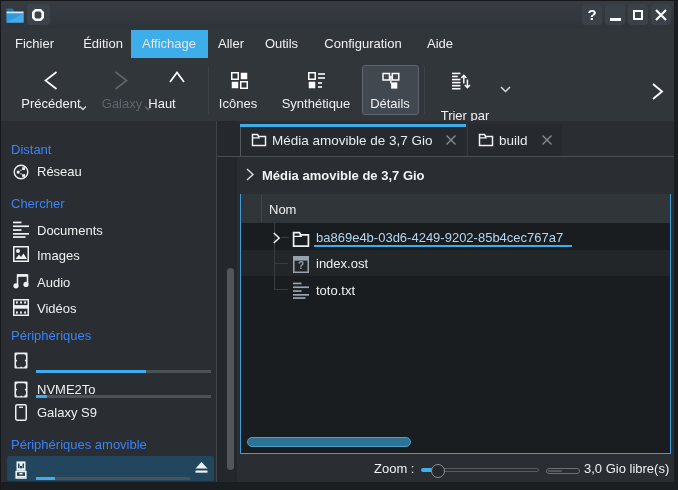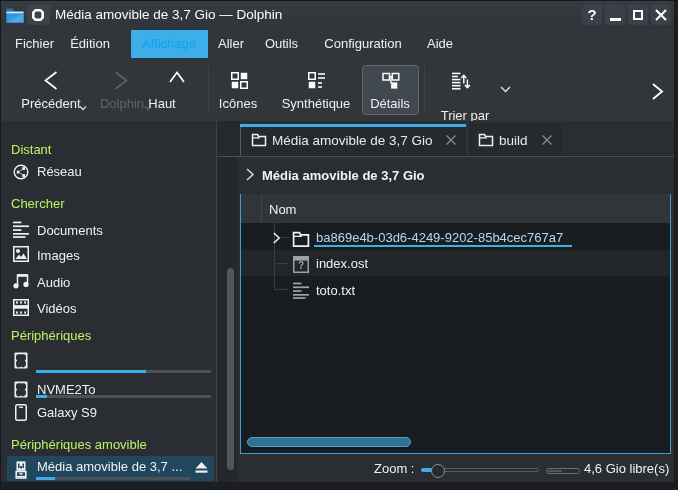--- a/index.html
+++ b/index.html
@@ -8,72 +8,71 @@
 .abs { position:absolute; }
 #win { position:absolute; left:0; top:0; width:678px; height:490px; }
 #chrome { position:absolute; left:1px; top:1px; width:673px; height:120px; background:#31363b; }
 #tbar { position:absolute; left:1px; top:1px; width:673px; height:28px; background:linear-gradient(#363c42,#2f343a); }
 #sidebar { position:absolute; left:1px; top:121px; width:215px; height:361px; background:#2a2e32; }
 #sidesep { position:absolute; left:216px; top:121px; width:1px; height:361px; background:#3f444a; }
 #mainbg { position:absolute; left:237px; top:121px; width:437px; height:361px; background:#2a2e32; }
 #gutter { position:absolute; left:217px; top:121px; width:20px; height:361px; background:#24272b; }
 .txt { position:absolute; font-size:13px; color:#eff0f1; white-space:nowrap; }
 .ctr { transform:translateX(-50%); }
-.lbl { color:#bef264; }
+.lbl { color:#3b82f6; }
 svg { position:absolute; display:block; }
 </style>
 </head>
 <body>
 <div id="win">
 <div id="chrome"></div>
 <div id="tbar"></div>
 
 <svg class="abs" style="left:6px;top:7px" width="18" height="16" viewBox="0 0 18 16">
   <path d="M0.5,1.6 h6.3 l1.6,2.6 H17.5 v11.3 H0.5 z" fill="#2373a6"></path>
   <rect x="0.5" y="4.6" width="17" height="2" fill="#d3e9f7"></rect>
   <rect x="0.5" y="6.6" width="17" height="8.9" fill="#3399da"></rect>
   <path d="M0.5,15.5 L17.5,6.6 V15.5 z" fill="#47abe7"></path>
 </svg>
 <div class="abs" style="left:27px;top:4px;width:23px;height:21px;background:#3c434a;border-radius:4px"></div>
 <svg class="abs" style="left:31px;top:8px" width="14" height="14" viewBox="0 0 14 14">
   <path d="M4,1 h6 l3,3 v6 l-3,3 H4 l-3,-3 V4 z M4.9,3.6 L3.6,4.9 v4.2 l1.3,1.3 h4.2 l1.3,-1.3 V4.9 l-1.3,-1.3 z" fill="#fcfcfc" fill-rule="evenodd"></path>
 </svg>
-<div class="txt" style="left:55px;top:7px;font-size:13.5px;color:#fcfcfc">Média amovible de 3,7 Gio — Dolphin</div>
 
 <div class="abs" style="left:582px;top:4px;width:20px;height:21px;background:#3b4148;border-radius:4px"></div>
 <div class="abs" style="left:605px;top:4px;width:20px;height:21px;background:#3b4148;border-radius:4px"></div>
 <div class="abs" style="left:628px;top:4px;width:20px;height:21px;background:#3b4148;border-radius:4px"></div>
 <div class="abs" style="left:651px;top:4px;width:20px;height:21px;background:#3b4148;border-radius:4px"></div>
 <div class="txt" style="left:587.5px;top:5.5px;font-weight:bold;font-size:15px;color:#fcfcfc">?</div>
 <div class="abs" style="left:609.5px;top:18px;width:11px;height:2.8px;background:#fcfcfc"></div>
 <div class="abs" style="left:633px;top:10px;width:10px;height:10px;border:2px solid #fcfcfc"></div>
 <svg class="abs" style="left:655px;top:9px" width="12" height="12" viewBox="0 0 12 12">
   <path d="M1,1 L11,11 M11,1 L1,11" stroke="#fcfcfc" stroke-width="2.2" fill="none"></path>
 </svg>
 
 <div class="abs" style="left:131px;top:30px;width:77px;height:28px;background:#3daee9"></div>
 <div class="txt ctr" style="left:34.5px;top:36px">Fichier</div>
-<div class="txt ctr" style="left:90px;top:36px">Édition</div>
-<div class="txt ctr" style="left:169px;top:36px;color:#0ea5e9">Affichage</div>
+<div class="txt ctr" style="left:103px;top:36px">Édition</div>
+<div class="txt ctr" style="left:169px;top:36px;color:#e5e5e5">Affichage</div>
 <div class="txt ctr" style="left:231px;top:36px">Aller</div>
 <div class="txt ctr" style="left:281.5px;top:36px">Outils</div>
 <div class="txt ctr" style="left:363px;top:36px">Configuration</div>
 <div class="txt ctr" style="left:440px;top:36px">Aide</div>
 
 <svg class="abs" style="left:43px;top:70px" width="16" height="21" viewBox="0 0 16 21">
   <path d="M13.5,2 L2.5,10.5 L13.5,19" stroke="#fcfcfc" stroke-width="1.7" fill="none"></path>
 </svg>
 <div class="txt ctr" style="left:51px;top:96px">Précédent</div>
 <svg class="abs" style="left:78px;top:105px" width="10" height="7" viewBox="0 0 10 7">
   <path d="M2,1.5 L5,4.5 L8,1.5" stroke="#d7dadc" stroke-width="1.3" fill="none"></path>
 </svg>
 <svg class="abs" style="left:113px;top:70px" width="16" height="21" viewBox="0 0 16 21">
   <path d="M2.5,2 L13.5,10.5 L2.5,19" stroke="#5e646b" stroke-width="1.7" fill="none"></path>
 </svg>
-<div class="txt ctr" style="left:122px;top:96px;color:#5e646b">Dolphin</div>
+<div class="txt ctr" style="left:122px;top:96px;color:#5e646b">Galaxy</div>
 <svg class="abs" style="left:143px;top:105px" width="10" height="7" viewBox="0 0 10 7">
   <path d="M2,1.5 L5,4.5 L8,1.5" stroke="#5e646b" stroke-width="1.3" fill="none"></path>
 </svg>
 <svg class="abs" style="left:168px;top:69px" width="18" height="16" viewBox="0 0 18 16">
   <path d="M2,13 L9,3.5 L16,13" stroke="#fcfcfc" stroke-width="1.7" fill="none"></path>
 </svg>
 <div class="txt ctr" style="left:162px;top:96px">Haut</div>
 
 <div class="abs" style="left:208px;top:66px;width:1px;height:48px;background:#3d4248"></div>
 
@@ -209,21 +208,20 @@
 <svg class="abs" style="left:15px;top:461px" width="12" height="18" viewBox="0 0 12 18">
   <rect x="1.5" y="0.4" width="9" height="9.4" fill="#eff0f1"></rect>
   <rect x="3" y="2.5" width="1.5" height="4.6" fill="#21465e"></rect>
   <rect x="7.5" y="2.5" width="1.5" height="4.6" fill="#21465e"></rect>
   <rect x="5" y="5" width="2" height="2.4" fill="#21465e"></rect>
   <rect x="0.4" y="9.8" width="11.2" height="8" fill="#eff0f1"></rect>
   <rect x="2" y="11.3" width="8" height="5" fill="#21465e"></rect>
   <rect x="4.4" y="12" width="3.2" height="1.5" fill="#eff0f1"></rect>
   <rect x="2" y="14.9" width="8" height="1.6" fill="#eff0f1"></rect>
 </svg>
-<div class="txt" style="left:37px;top:459px">Média amovible de 3,7 ...</div>
 <svg class="abs" style="left:194px;top:461px" width="15" height="13" viewBox="0 0 15 13">
   <path d="M7.5,1 L13.5,7.5 H1.5 z" fill="#eff0f1"></path>
   <rect x="1.5" y="9.5" width="12" height="2.2" fill="#eff0f1"></rect>
 </svg>
 <div class="abs" style="left:36px;top:477px;width:154px;height:2.5px;background:#49535b"></div>
 <div class="abs" style="left:36px;top:477px;width:19px;height:2.5px;background:#3daee9"></div>
 
 <div class="abs" style="left:226.5px;top:268px;width:7.5px;height:202px;background:#51575d;border-radius:3.75px"></div>
 
 <div class="abs" style="left:240px;top:124px;width:226px;height:33px;background:#26292d;border-left:1px solid #54595e"></div>
@@ -293,19 +291,19 @@
 
 <div class="abs" style="left:247px;top:437px;width:164px;height:10px;background:#2e7296;border:1px solid #4f9fcb;border-radius:5px"></div>
 
 <div class="abs" style="left:237px;top:455px;width:437px;height:27px;background:#2a2e32"></div>
 <div class="txt" style="left:374px;top:461px">Zoom :</div>
 <div class="abs" style="left:421px;top:468px;width:12px;height:4px;background:#3daee9;border-radius:2px"></div>
 <div class="abs" style="left:433px;top:468px;width:106px;height:4px;border:1px solid #565c62;border-radius:2px"></div>
 <div class="abs" style="left:430.5px;top:463.5px;width:14px;height:14px;border:1.5px solid #8a9196;border-radius:50%;background:#25292d"></div>
 <div class="abs" style="left:546px;top:467.5px;width:34px;height:6.5px;border:1px solid #6a7076;border-radius:3.5px"></div>
 <div class="abs" style="left:548px;top:469.5px;width:14px;height:2.5px;background:#515860;border-radius:1.5px"></div>
-<div class="txt" style="left:584px;top:461px">4,6 Gio libre(s)</div>
+<div class="txt" style="left:584px;top:461px">3,0 Gio libre(s)</div>
 
 <div class="abs" style="left:0;top:482px;width:678px;height:8px;background:#1b1e21"></div>
 <div class="abs" style="left:674px;top:0;width:4px;height:490px;background:#1b1e21"></div>
 <div class="abs" style="left:0;top:0;width:678px;height:1px;background:#16181b"></div>
 <div class="abs" style="left:0;top:0;width:1px;height:490px;background:#16181b"></div>
 </div>
 
 </body></html>

